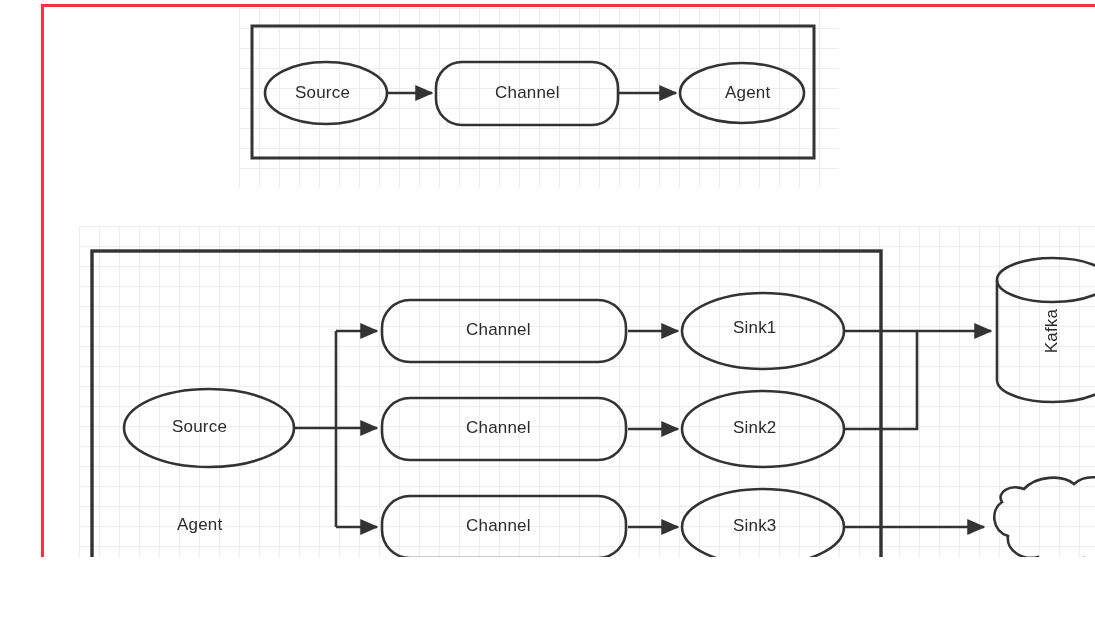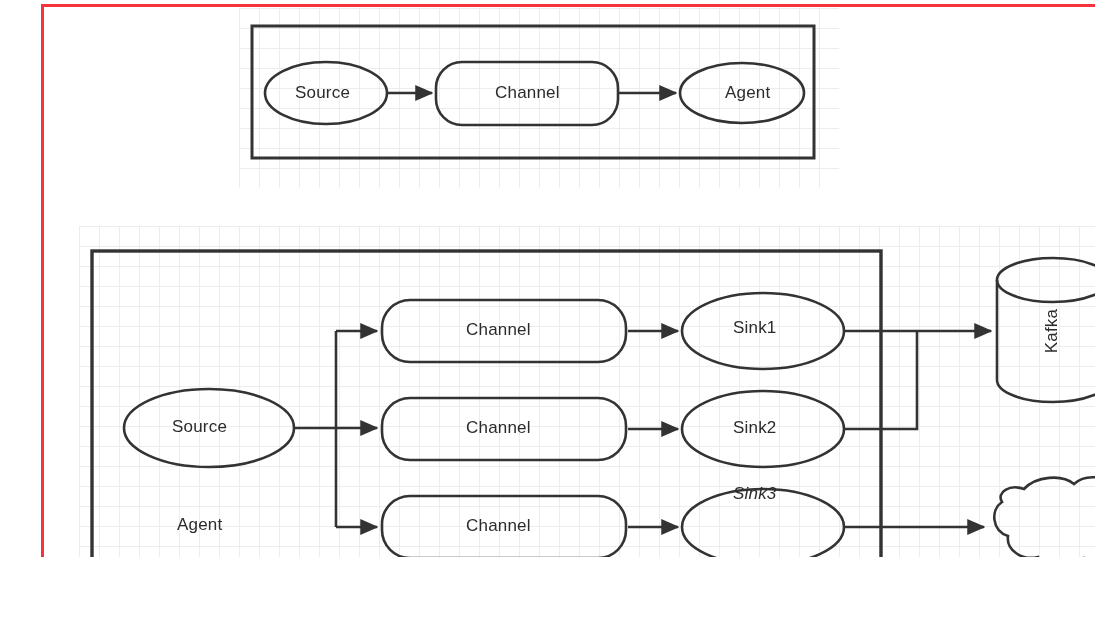--- a/index.html
+++ b/index.html
@@ -148,19 +148,19 @@
 
   <div class="node-label" style="left:136px; top:417px;">Source</div>
   <div class="node-label" style="left:141px; top:515px;">Agent</div>
 
   <div class="node-label" style="left:430px; top:320px;">Channel</div>
   <div class="node-label" style="left:430px; top:418px;">Channel</div>
   <div class="node-label" style="left:430px; top:516px;">Channel</div>
 
   <div class="node-label" style="left:697px; top:318px;">Sink1</div>
   <div class="node-label" style="left:697px; top:418px;text-align:center;">Sink2</div>
-  <div class="node-label" style="left:697px; top:484px;font-style:italic;">Sink3</div>
+  <div class="node-label" style="left:697px; top:516px;">Sink3</div>
 
   <div class="node-label" id="kafka-label" style="left:994px; top:321px;">Kafka</div>
 
   <div id="watermark">https://blog.csdn.net/qq_27093465</div>
 
 </div>
 
 </body></html>

